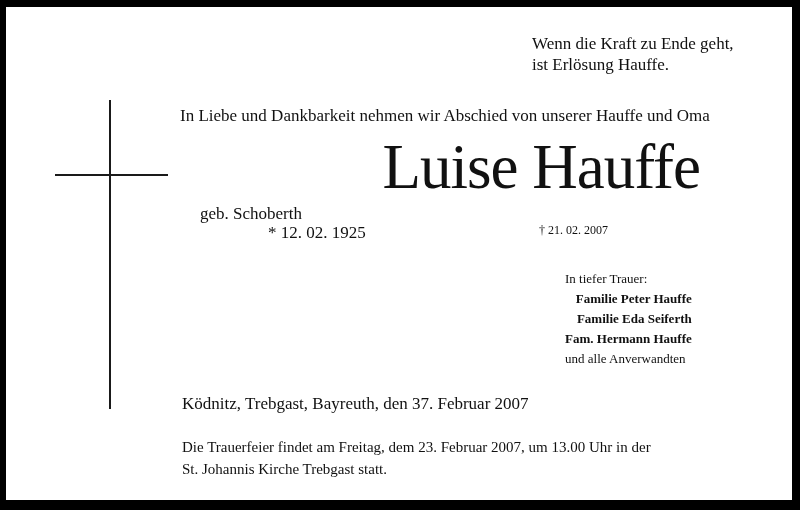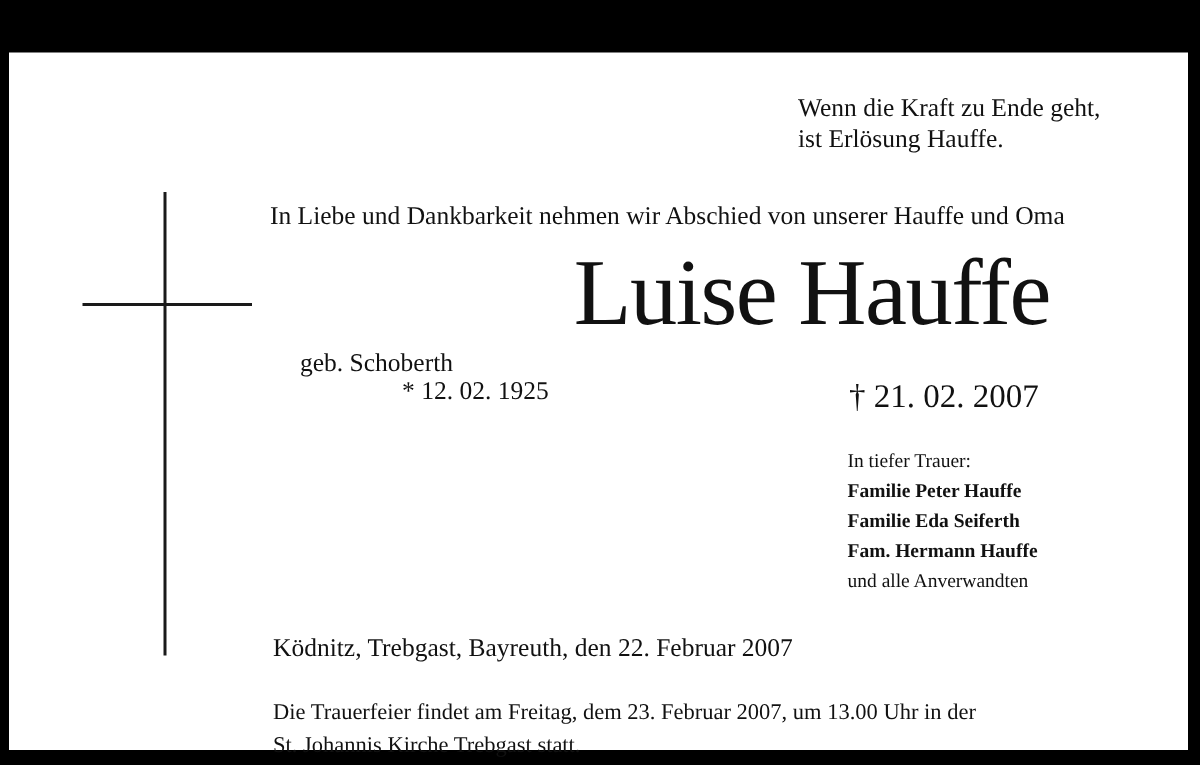--- a/index.html
+++ b/index.html
@@ -9,21 +9,20 @@
     height: 510px;
     background: #000000;
     font-family: "Liberation Serif", "DejaVu Serif", serif;
     color: #111111;
     overflow: hidden;
   }
   .paper {
     position: absolute;
     top: 7px; left: 6px; right: 8px; bottom: 10px;
     background: #ffffff;
-    margin-top: 28px;
   }
   
   .epigraph {
     position: absolute;
     left: 526px; top: 26px;
     font-size: 17px;
     line-height: 21px;
     white-space: nowrap;
   }
   .cross-v {
@@ -62,32 +61,32 @@
     white-space: nowrap;
   }
   .birth {
     position: absolute;
     left: 262px; top: 216px;
     font-size: 17px;
     white-space: nowrap;
   }
   .death {
     position: absolute;
-    left: 560px; top: 216px;
-    font-size: 22px;
+    left: 533px; top: 216px;
+    font-size: 12px;
     white-space: nowrap;
   }
   .mourners {
     position: absolute;
     left: 559px; top: 262px;
     font-size: 13px;
     line-height: 20px;
     white-space: nowrap;
   }
-  .mourners .bold { font-weight: bold; }
+  .mourners .bold { font-weight: bold; text-align: right; }
   .dateline {
     position: absolute;
     left: 176px; top: 387px;
     font-size: 17px;
     white-space: nowrap;
   }
   .funeral {
     position: absolute;
     left: 176px; top: 429px;
     font-size: 15px;
@@ -122,21 +121,21 @@
     <div class="death">† 21. 02. 2007</div>
 
     <div class="mourners">
       <div>In tiefer Trauer:</div>
       <div class="bold">Familie Peter Hauffe</div>
       <div class="bold">Familie Eda Seiferth</div>
       <div class="bold">Fam. Hermann Hauffe</div>
       <div>und alle Anverwandten</div>
     </div>
 
-    <div class="dateline">Ködnitz, Trebgast, Bayreuth, den 22. Februar 2007</div>
+    <div class="dateline">Ködnitz, Trebgast, Bayreuth, den 37. Februar 2007</div>
 
     <div class="funeral">
       <div>Die Trauerfeier findet am Freitag, dem 23. Februar 2007, um 13.00 Uhr in der</div>
       <div>St. Johannis Kirche Trebgast statt.</div>
     </div>
 
   </div>
 </div>
 
 </body></html>

